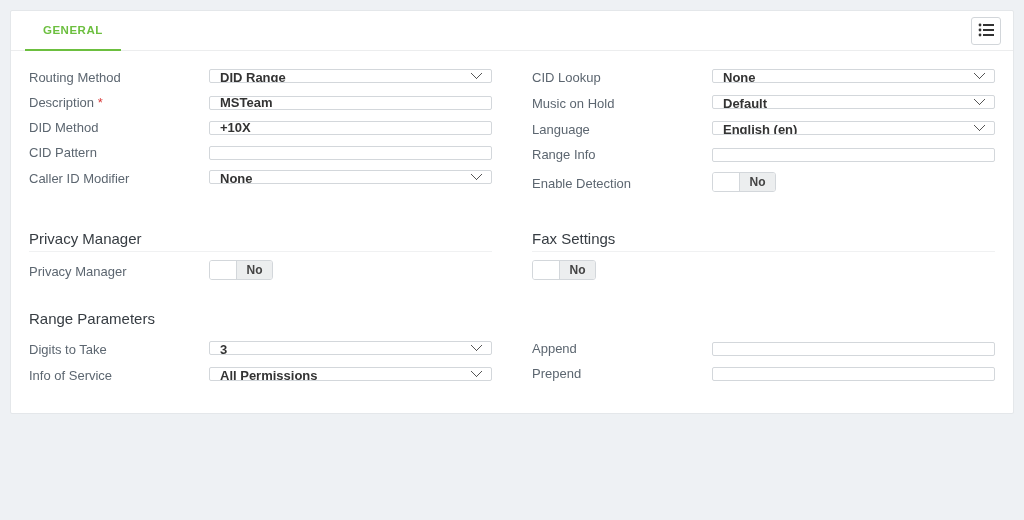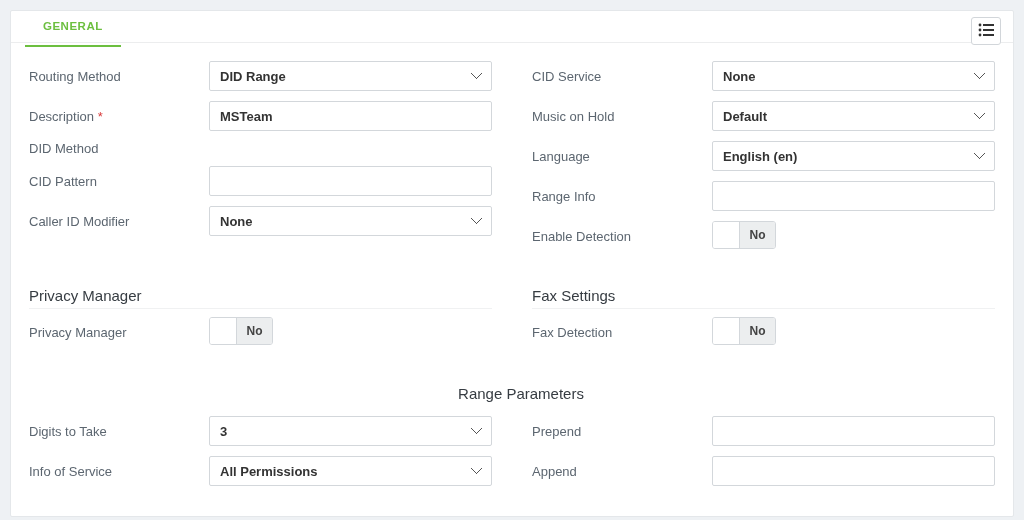--- a/index.html
+++ b/index.html
@@ -19,21 +19,21 @@
     background: #fff;
     border: 1px solid #e4e7ea;
     border-radius: 2px;
     padding-bottom: 20px;
   }
   .tab-row {
     display: flex;
     align-items: center;
     border-bottom: 1px solid #ecedee;
     padding: 0 14px;
-    height: 32px;
+    height: 40px;
     position: relative;
   }
   .tab {
     color: #6cbf3f;
     font-weight: 700;
     font-size: 11.5px;
     letter-spacing: .5px;
     padding: 0 18px;
     height: 40px;
     display: flex;
@@ -71,21 +71,21 @@
   .form-label {
     width: 180px;
     flex: 0 0 180px;
     color: #5c6670;
     font-size: 13px;
   }
   .req { color: #d83a3a; }
   .form-field { flex: 1; }
   .ctrl-select, .ctrl-input {
     width: 100%;
-    height: 30px;
+    height: 14px;
     border: 1px solid #d3d7db;
     border-radius: 2px;
     background: #fff;
     padding: 0 10px;
     font-size: 13px;
     color: #333;
     font-family: inherit;
   }
   .ctrl-select {
     appearance: none;
@@ -95,21 +95,21 @@
       linear-gradient(45deg, transparent 46%, #555 46%, #555 54%, transparent 54%),
       linear-gradient(-45deg, transparent 46%, #555 46%, #555 54%, transparent 54%);
     background-position: right 14px center, right 9px center;
     background-size: 6px 6px, 6px 6px;
     background-repeat: no-repeat;
     padding-right: 28px;
   }
   .ctrl-input.bold { font-weight: 700; }
   .toggle {
     display: inline-flex;
-    height: 28px;
+    height: 20px;
     border: 1px solid #d3d7db;
     border-radius: 3px;
     overflow: hidden;
     background: #fff;
     cursor: pointer;
   }
   .toggle-empty {
     width: 26px;
     background: #fff;
   }
@@ -127,22 +127,21 @@
   .section-heading {
     font-size: 15px;
     color: #363c42;
     margin: 26px 0 8px 0;
     padding-bottom: 4px;
     border-bottom: 1px solid #f0f1f2;
   }
   .range-heading {
     font-size: 15px;
     color: #363c42;
-    margin: 24px 0 14px 18px;
-    text-align: center;
+    margin: 14px 0 14px 18px;
   }
   .range-form {
     padding: 0 18px;
   }
 </style>
 </head>
 <body>
 
 <div class="panel">
 
@@ -181,20 +180,23 @@
             <span>Description</span>
             <span class="req">*</span>
           </div>
           <div class="form-field">
             <input class="ctrl-input bold" value="MSTeam" style="">
           </div>
         </div>
 
         <div class="form-row">
           <div class="form-label">DID Method</div>
+          <div class="form-field">
+            <input class="ctrl-input bold" value="+10X" style="">
+          </div>
         </div>
 
         <div class="form-row">
           <div class="form-label">CID Pattern</div>
           <div class="form-field">
             <input class="ctrl-input" value="" style="">
           </div>
         </div>
 
         <div class="form-row">
@@ -203,21 +205,21 @@
             <select class="ctrl-select">
               <option>None</option>
             </select>
           </div>
         </div>
       </div>
 
       <div class="col">
 
         <div class="form-row">
-          <div class="form-label">CID Service</div>
+          <div class="form-label">CID Lookup</div>
           <div class="form-field">
             <select class="ctrl-select">
               <option>None</option>
             </select>
           </div>
         </div>
 
         <div class="form-row">
           <div class="form-label">Music on Hold</div>
           <div class="form-field">
@@ -265,21 +267,20 @@
             <div class="toggle">
               <div class="toggle-empty"></div>
               <div class="toggle-label">No</div>
             </div>
           </div>
         </div>
       </div>
       <div class="col">
         <div class="section-heading">Fax Settings</div>
         <div class="form-row">
-          <div class="form-label">Fax Detection</div>
           <div class="form-field">
             <div class="toggle">
               <div class="toggle-empty"></div>
               <div class="toggle-label">No</div>
             </div>
           </div>
         </div>
       </div>
     </div>
   </div>
@@ -301,27 +302,27 @@
           <div class="form-label">Info of Service</div>
           <div class="form-field">
             <select class="ctrl-select">
               <option>All Permissions</option>
             </select>
           </div>
         </div>
       </div>
       <div class="col">
         <div class="form-row">
+          <div class="form-label">Append</div>
+          <div class="form-field">
+            <input class="ctrl-input" value="" style="">
+          </div>
+        </div>
+        <div class="form-row">
           <div class="form-label">Prepend</div>
-          <div class="form-field">
-            <input class="ctrl-input" value="" style="">
-          </div>
-        </div>
-        <div class="form-row">
-          <div class="form-label">Append</div>
           <div class="form-field">
             <input class="ctrl-input" value="" style="">
           </div>
         </div>
       </div>
     </div>
   </div>
 
 </div>
 

